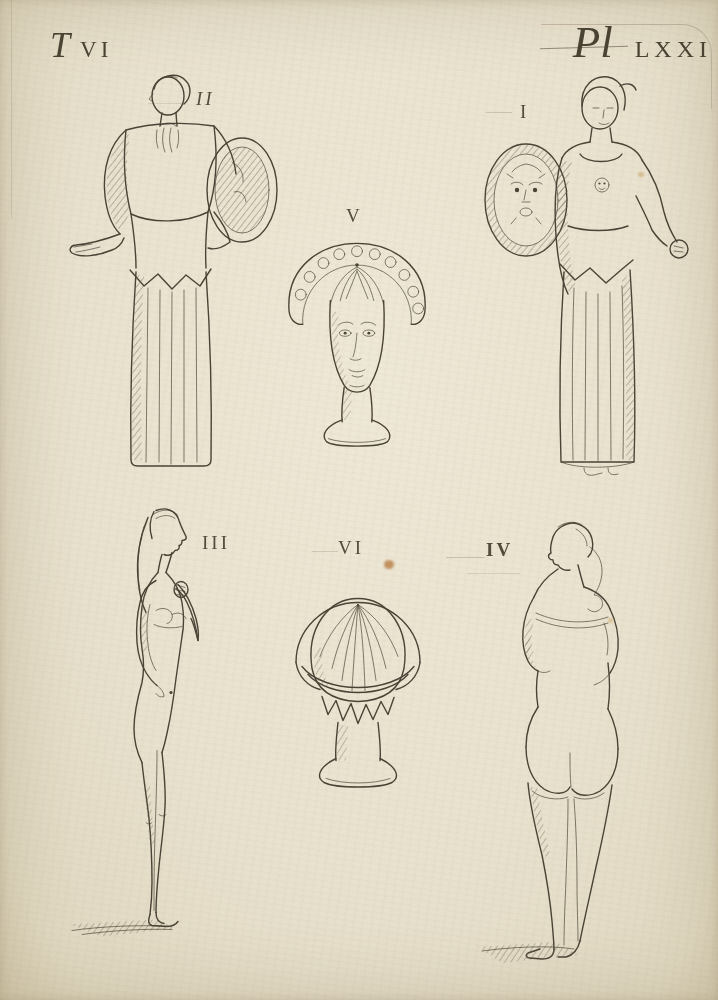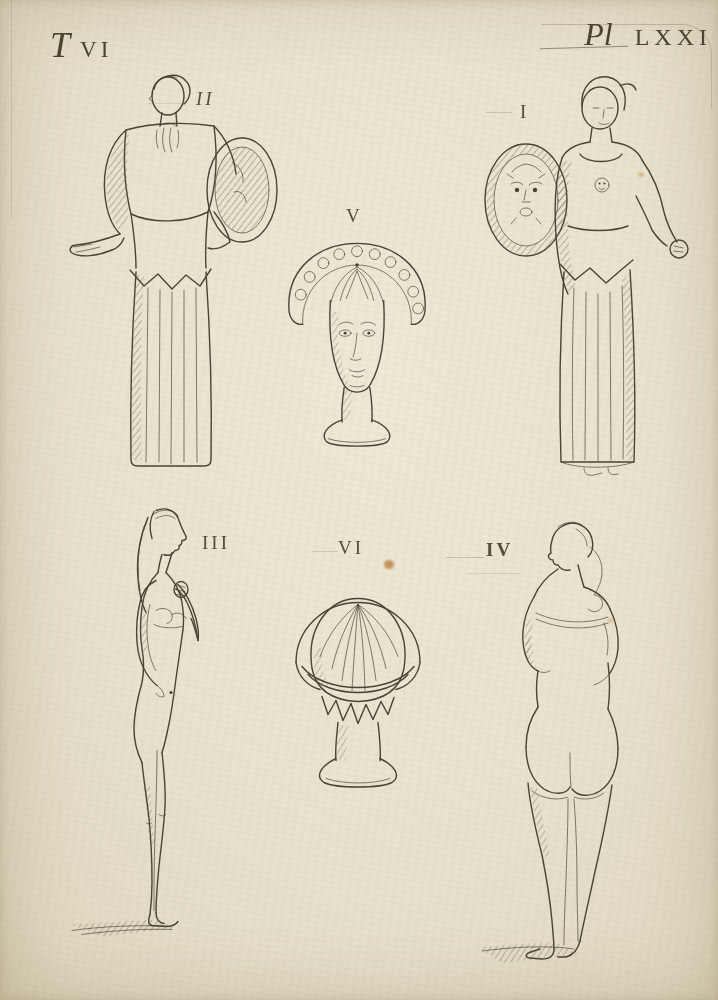--- a/index.html
+++ b/index.html
@@ -13,21 +13,21 @@
     background:repeating-linear-gradient(8deg, rgba(120,100,70,.025) 0 2px, transparent 2px 6px),
                repeating-linear-gradient(98deg, rgba(120,100,70,.02) 0 3px, transparent 3px 9px);}
   .platemark-corner{position:absolute;right:6px;top:24px;width:170px;height:84px;
     border-top:1px solid rgba(100,88,62,.28);border-right:1px solid rgba(100,88,62,.22);
     border-top-right-radius:30px;}
   .platemark-left{position:absolute;left:11px;top:0;width:1px;height:218px;background:rgba(100,88,62,.16);}
   .tome-label{position:absolute;left:22px;top:24px;white-space:nowrap;margin-left:28px;}
   .tome-label .pfx{font-style:italic;font-size:36px;letter-spacing:2px;color:#4a4334;}
   .tome-label .num{font-size:23px;letter-spacing:4px;margin-left:8px;color:#4a4334;}
   .plate-label{position:absolute;right:6px;top:16px;white-space:nowrap;}
-  .plate-label .pfx{font-style:italic;font-size:32px;color:#4a4334;}
+  .plate-label .pfx{font-style:italic;font-size:45px;color:#4a4334;}
   .plate-label .num{font-size:24px;letter-spacing:5px;margin-left:22px;color:#4a4334;}
   .fig-label{position:absolute;font-size:19px;letter-spacing:3px;color:#3e382a;opacity:.88;}
   .rule{position:absolute;height:1px;background:#4a4334;}
   .mark{position:absolute;height:1px;background:#5b5340;}
   .spot{position:absolute;border-radius:50%;}
   svg{position:absolute;overflow:visible;}
   .s{fill:none;stroke:#4a4336;stroke-width:1.4;stroke-linecap:round;stroke-linejoin:round;}
   .t{fill:none;stroke:#4a4336;stroke-width:.85;stroke-linecap:round;stroke-linejoin:round;opacity:.8;}
   .f{stroke:none;fill:#4a4336;}
 </style>

